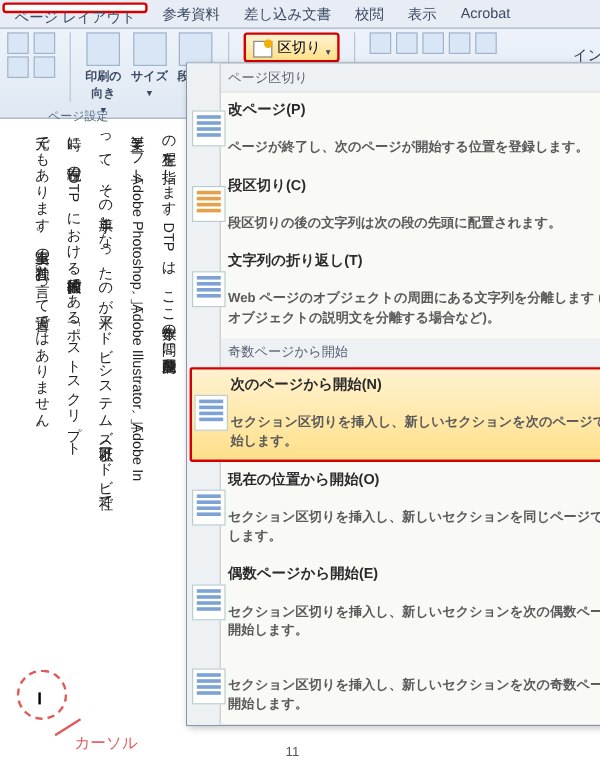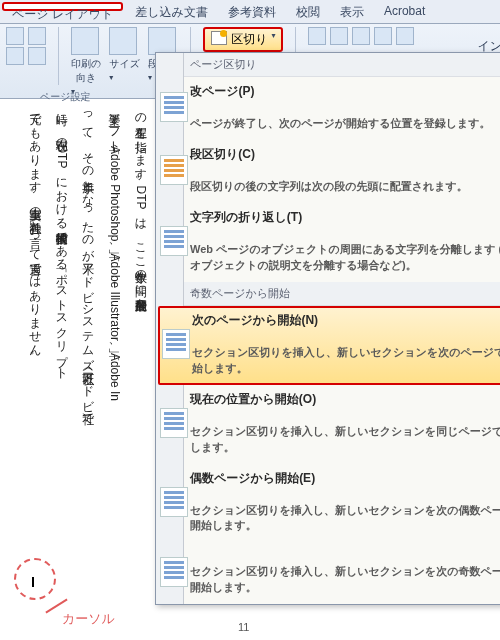--- a/index.html
+++ b/index.html
@@ -1,27 +1,27 @@
 <!DOCTYPE html>
 <html><head>
 <meta charset="utf-8">
 <style>
 * { margin:0; padding:0; box-sizing:border-box; font-family:"Meiryo","MS PGothic",sans-serif; }
 body { width:500px; height:640px; background:#fff; overflow:hidden; position:relative; }
 .tabbar { display:flex; height:24px; background:#e8edf5; border-bottom:1px solid #9aa8bc; font-size:12px; }
 .tab { padding:4px 10px; color:#3b4a63; cursor:default; }
 .tab.active { border:2px solid #d40000; border-radius:3px; background:#fff; margin:2px 2px 12px 2px; padding:2px 8px; }
 .ribbon { display:flex; align-items:flex-start; height:75px; background:linear-gradient(#eef3fa,#dfe8f3); border-bottom:1px solid #9aa8bc; padding:3px 6px; gap:8px; }
-.rgroup { display:flex; flex-direction:column; align-items:flex-start; gap:2px; }
+.rgroup { display:flex; flex-direction:column; align-items:center; gap:2px;font-weight:bold; }
 .ricon { width:18px; height:18px; background:#d9e6f5; border:1px solid #a0b4cc; }
 .ricon.big { width:28px; height:28px; }
 .rlabel { font-size:10px; color:#3b4a63; text-align:center; }
 .rarrow { font-size:8px; color:#3b4a63; }
 .sep { width:1px; height:58px; background:#b8c4d6; margin:0 4px; }
-.breaks-btn { display:flex; align-items:flex-start; gap:4px; border:2px solid #d40000; border-radius:3px; background:linear-gradient(#fff2d0,#ffe08a); padding:2px 6px; font-size:12px; }
+.breaks-btn { display:flex; align-items:flex-end; gap:4px; border:2px solid #d40000; border-radius:3px; background:linear-gradient(#fff2d0,#ffe08a); padding:2px 6px; font-size:12px; }
 .breaks-btn .bi { width:16px; height:14px; background:linear-gradient(#fff,#fff),linear-gradient(#fff,#fff); border:1px solid #888; position:relative; }
 .breaks-btn .bi::after { content:""; position:absolute; left:8px; top:-2px; width:7px; height:7px; background:#f4b000; border-radius:50%; }
 .menu { position:absolute; left:155px; top:52px; width:392px; background:#f9f9f5; border:1px solid #8a97ab; box-shadow:2px 2px 6px rgba(0,0,0,.25); font-size:12px; z-index:5; }
 .menu-left { position:absolute; left:0; top:0; width:28px; height:100%; background:#eef1f4; border-right:1px solid #c5cad2; }
 .menu-head { padding:4px 8px 4px 34px; color:#5a6070; font-size:11px; background:#eef1f4; border-bottom:1px solid #dcdfe4; }
 .menu-item { display:flex; align-items:center; gap:8px; padding:6px 10px 8px 34px; position:relative; }
 .menu-item .micon { width:28px; height:30px; background:#fff; border:1px solid #bcc; position:absolute; left:4px; }
 .menu-item .micon::before { content:""; position:absolute; left:3px; right:3px; top:3px; height:3px; background:#7da3d4; box-shadow:0 5px 0 #7da3d4,0 10px 0 #7da3d4,0 15px 0 #7da3d4; }
 .menu-item.orange .micon::before { background:#e7a04a; box-shadow:0 5px 0 #e7a04a,0 10px 0 #e7a04a,0 15px 0 #e7a04a; }
 .menu-item .mtext { flex:1; }
@@ -38,22 +38,22 @@
 .insert-lbl { position:absolute; right:-2px; top:38px; font-size:12px; color:#2a3a55; }
 .row-icons { display:flex; gap:4px; }
 .row-icons .ricon { width:18px; height:18px; }
 .grp-title { position:absolute; left:40px; top:90px; font-size:10px; color:#5a6a82; }
 </style>
 </head>
 <body>
 
 <div class="tabbar">
   <div class="tab active">ページ レイアウト</div>
+  <div class="tab">参考資料</div>
   <div class="tab">差し込み文書</div>
-  <div class="tab">参考資料</div>
   <div class="tab">校閲</div>
   <div class="tab">表示</div>
   <div class="tab">Acrobat</div>
 </div>
 
 <div class="ribbon">
   <div class="rgroup">
     <div class="row-icons">
       <div class="ricon"></div>
       <div class="ricon"></div>

